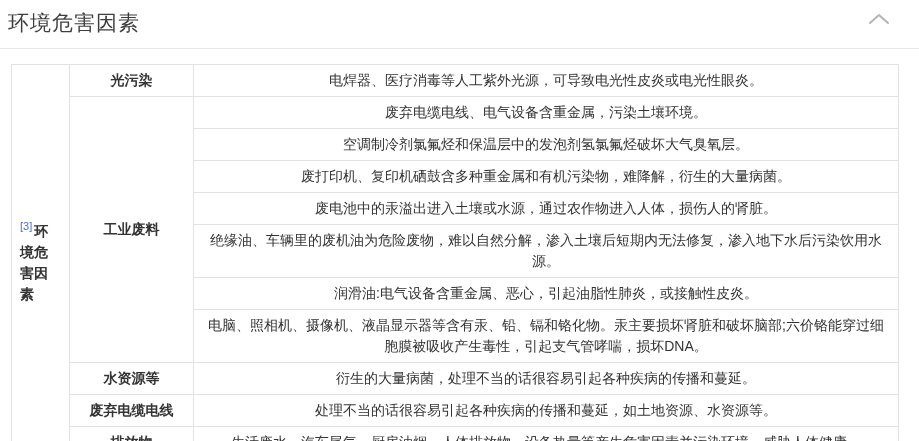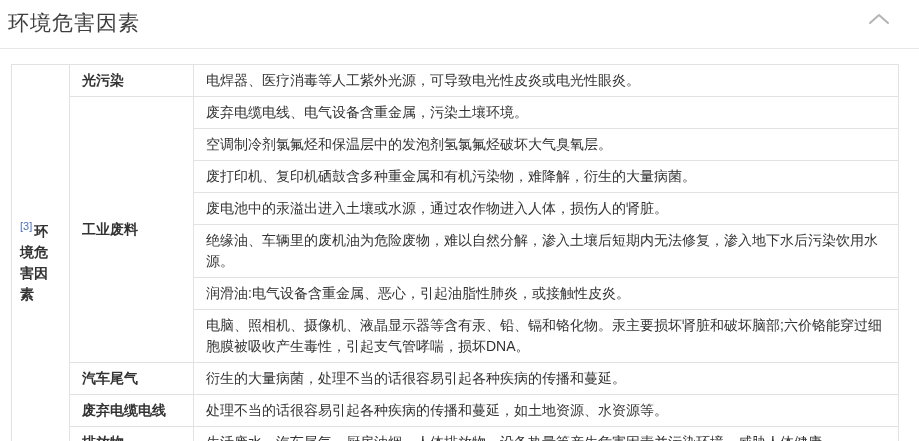--- a/index.html
+++ b/index.html
@@ -35,20 +35,21 @@
     width:888px;
   }
   .hazard-table td{
     border:1px solid #e2e2e2;
     padding:5px 12px;
     font-size:14px;
     line-height:1.5;
     vertical-align:middle;
     color:#333;
     word-break:break-all;
+    text-align:center;
   }
   td.subject-cell{
     padding:5px 8px;
     font-weight:bold;
     text-align:left;
   }
   td.category-cell{
     font-weight:bold;
   }
   sup.ref{
@@ -102,21 +103,21 @@
       <tr>
         <td>绝缘油、车辆里的废机油为危险废物，难以自然分解，渗入土壤后短期内无法修复，渗入地下水后污染饮用水源。</td>
       </tr>
       <tr>
         <td>润滑油:电气设备含重金属、恶心，引起油脂性肺炎，或接触性皮炎。</td>
       </tr>
       <tr>
         <td>电脑、照相机、摄像机、液晶显示器等含有汞、铅、镉和铬化物。汞主要损坏肾脏和破坏脑部;六价铬能穿过细胞膜被吸收产生毒性，引起支气管哮喘，损坏DNA。</td>
       </tr>
       <tr>
-        <td class="category-cell">汽车尾气</td>
+        <td class="category-cell">水资源等</td>
         <td>衍生的大量病菌，处理不当的话很容易引起各种疾病的传播和蔓延。</td>
       </tr>
       <tr>
         <td class="category-cell">废弃电缆电线</td>
         <td>处理不当的话很容易引起各种疾病的传播和蔓延，如土地资源、水资源等。</td>
       </tr>
       <tr>
         <td class="category-cell">排放物</td>
         <td>生活废水、汽车尾气、厨房油烟、人体排放物、设备热量等产生危害因素并污染环境、威胁人体健康。</td>
       </tr>

